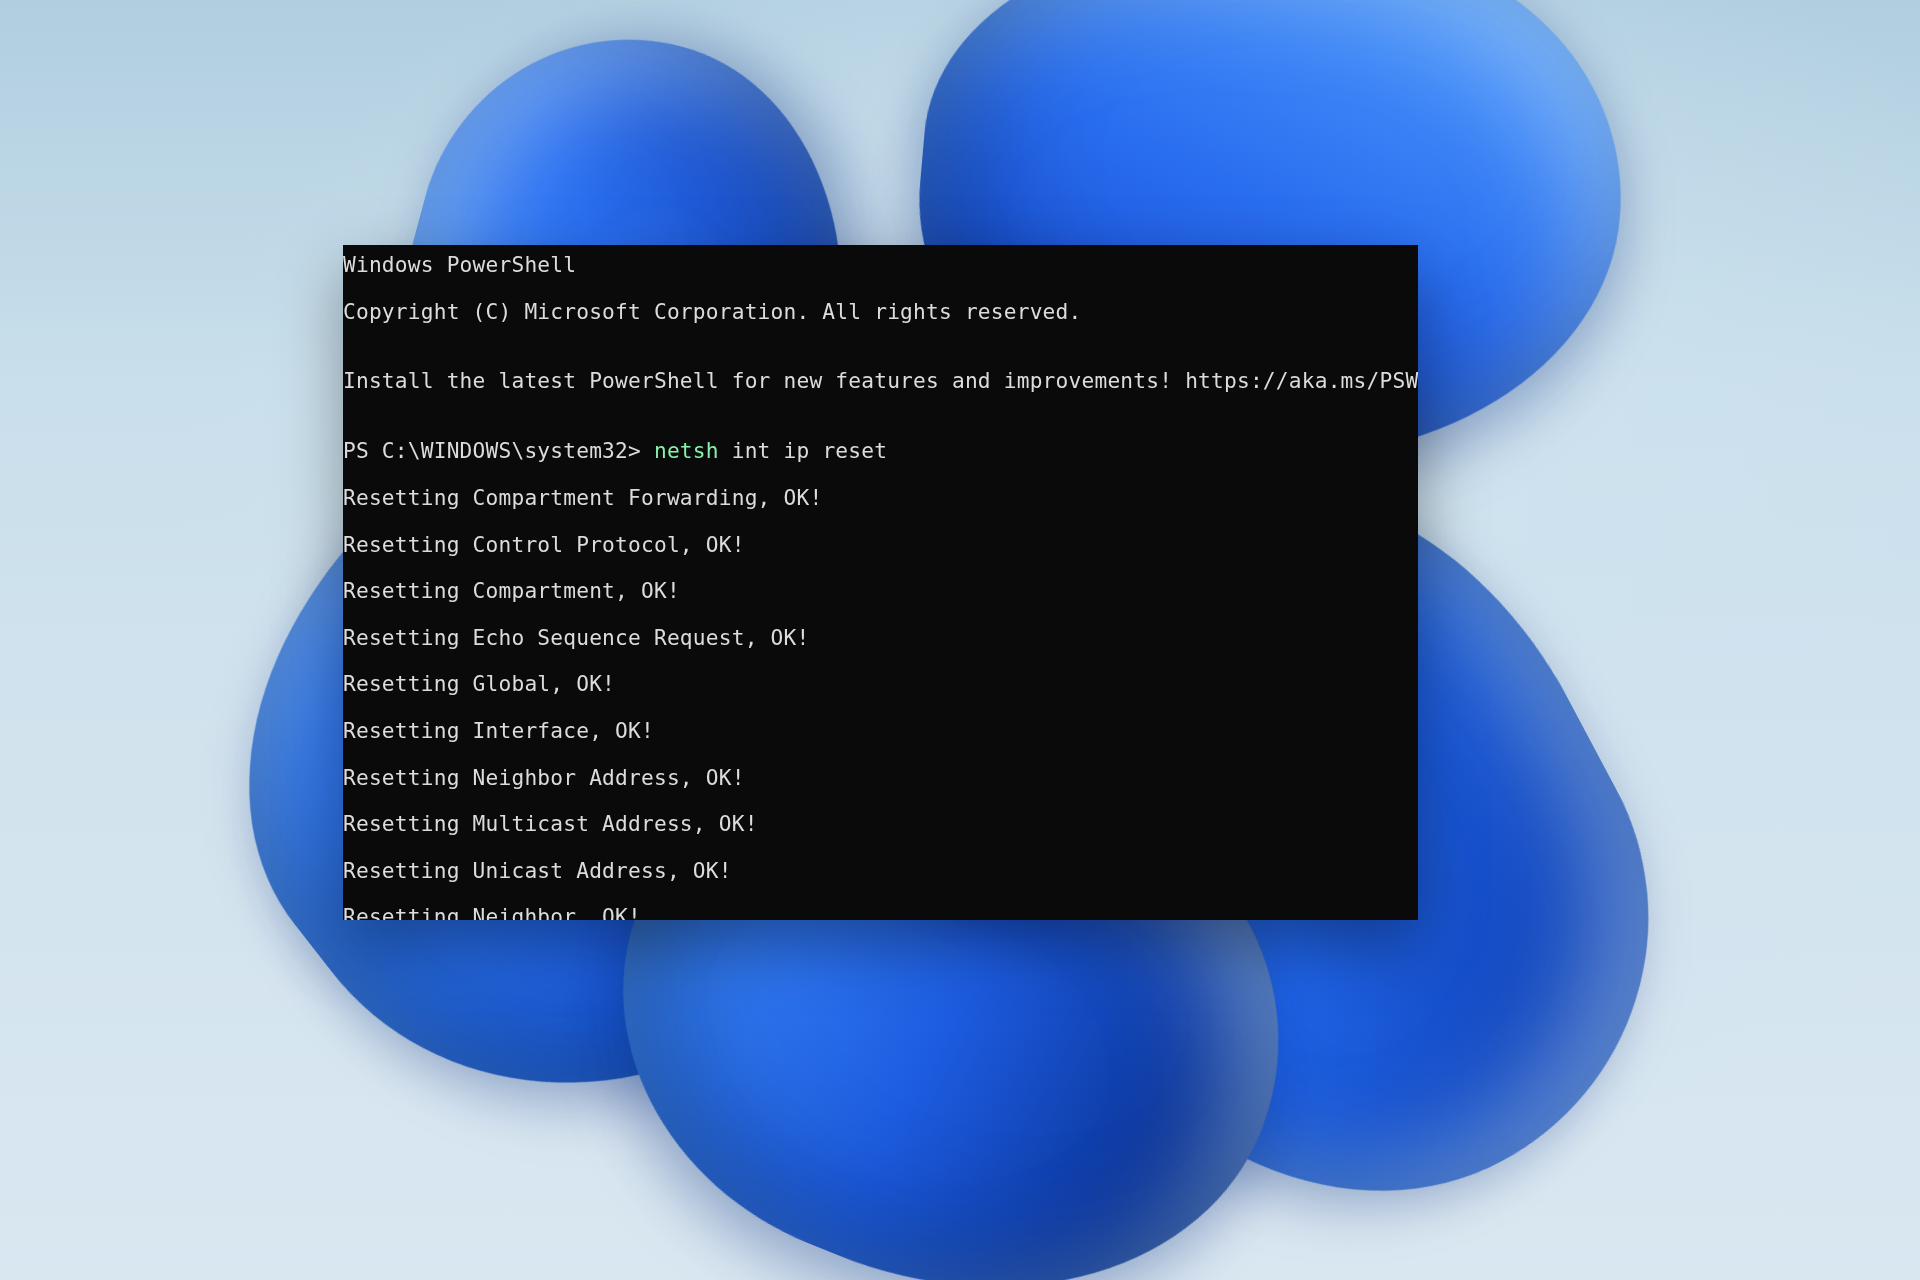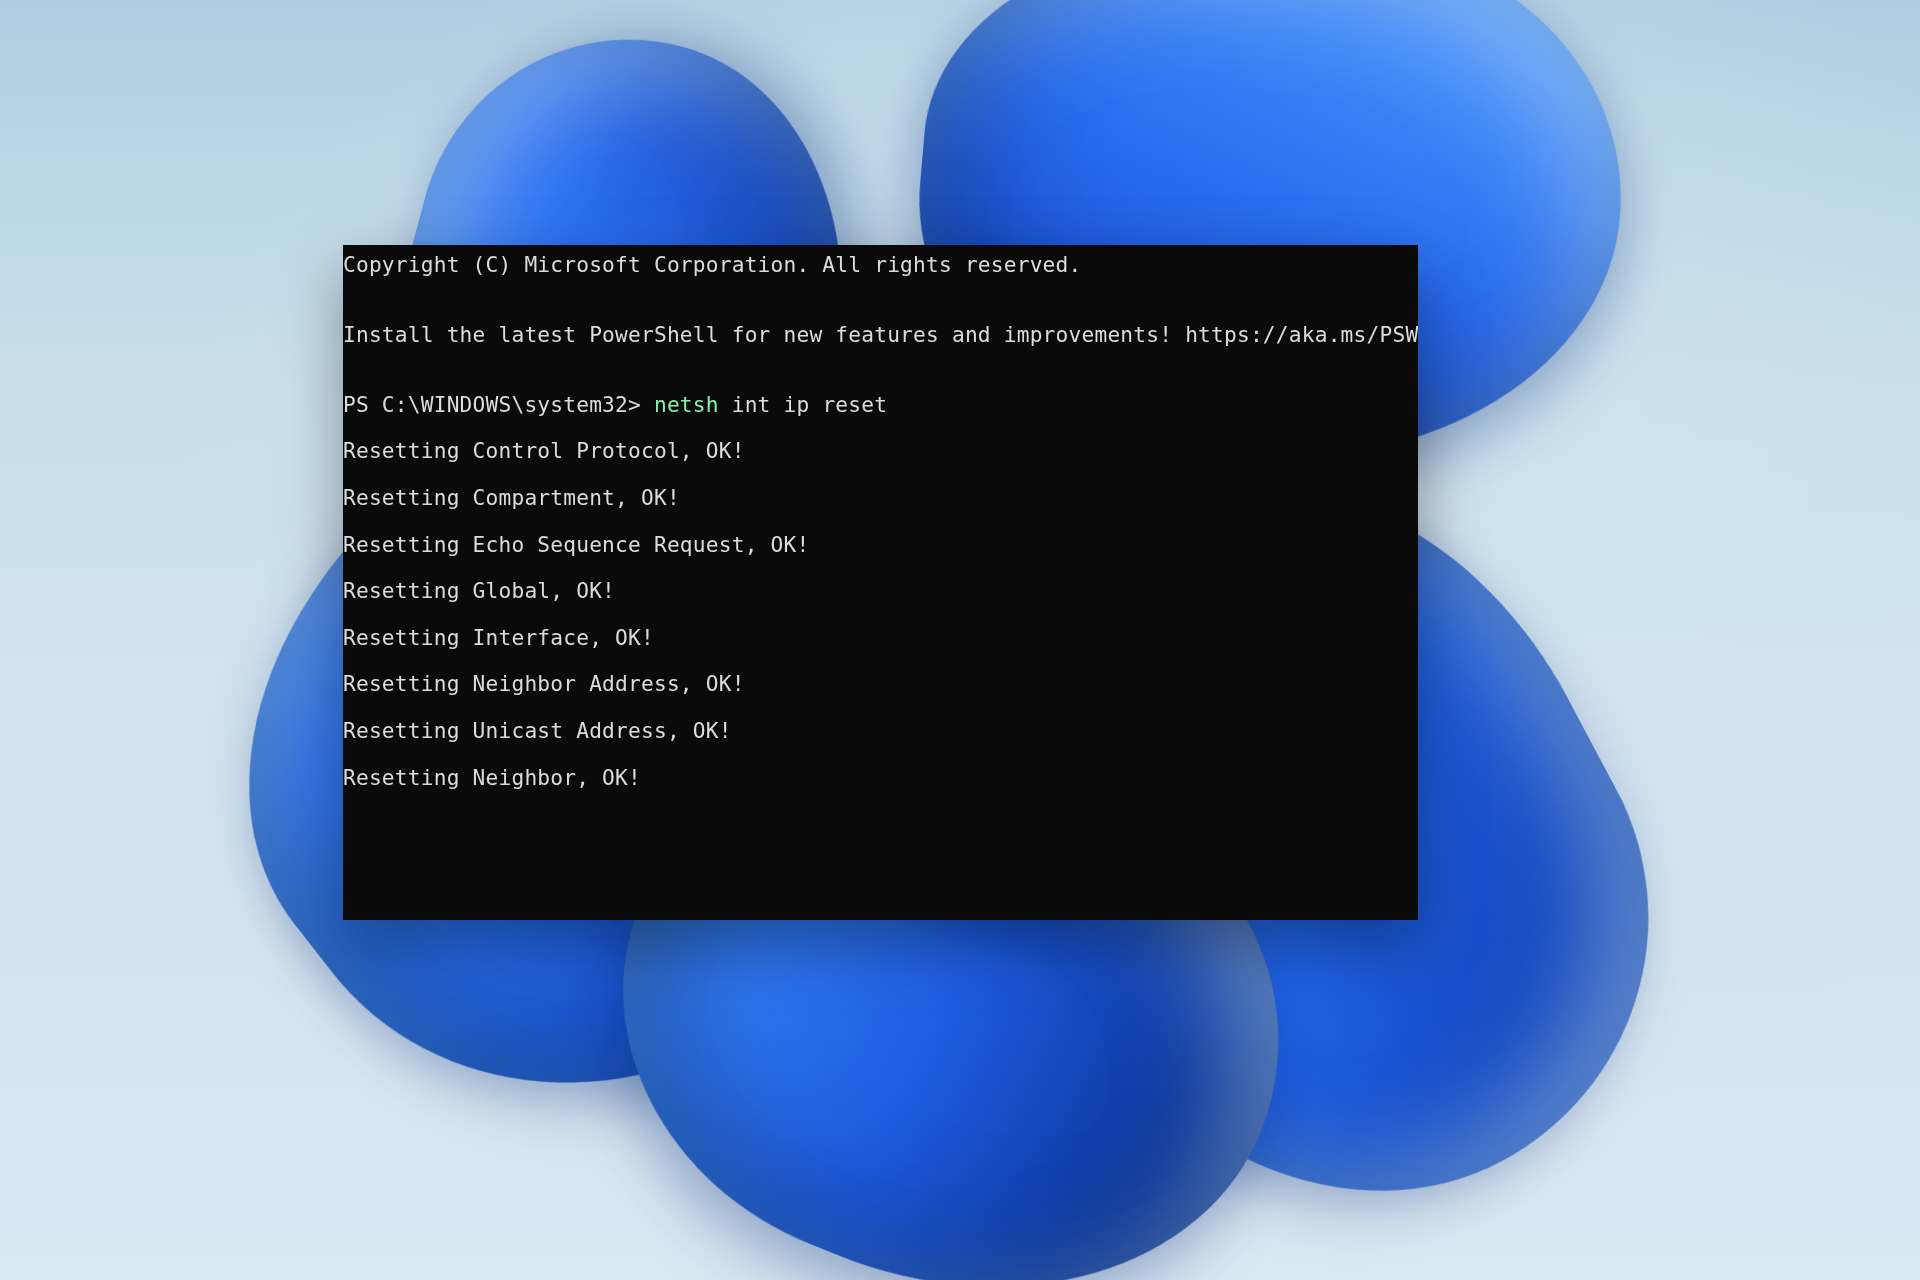--- a/index.html
+++ b/index.html
@@ -112,32 +112,34 @@
   <div class="petal p3"></div>
   <div class="petal p4"></div>
   <div class="petal p5"></div>
   <div class="petal p6"></div>
   <div class="petal p7"></div>
   <div class="petal p8"></div>
   <div class="petal p9"></div>
 </div>
 
 <div class="terminal">
-  <pre>
+  <pre><span class="row dim">Windows PowerShell</span>
 <span class="row dim">Copyright (C) Microsoft Corporation. All rights reserved.</span>
 <span class="blank"></span>
 <span class="row dim">Install the latest PowerShell for new features and improvements! https://aka.ms/PSWindows</span>
 <span class="blank"></span>
 <span class="row"><span class="dim">PS C:\WINDOWS\system32&gt; </span><span class="cmd">netsh</span><span class="dim"> int ip reset</span></span>
+<span class="row dim">Resetting Compartment Forwarding, OK!</span>
 <span class="row dim">Resetting Control Protocol, OK!</span>
 <span class="row dim">Resetting Compartment, OK!</span>
 <span class="row dim">Resetting Echo Sequence Request, OK!</span>
 <span class="row dim">Resetting Global, OK!</span>
 <span class="row dim">Resetting Interface, OK!</span>
 <span class="row dim">Resetting Neighbor Address, OK!</span>
+<span class="row dim">Resetting Multicast Address, OK!</span>
 <span class="row dim">Resetting Unicast Address, OK!</span>
 <span class="row dim">Resetting Neighbor, OK!</span>
 
 
 
 
 
 
 
 

